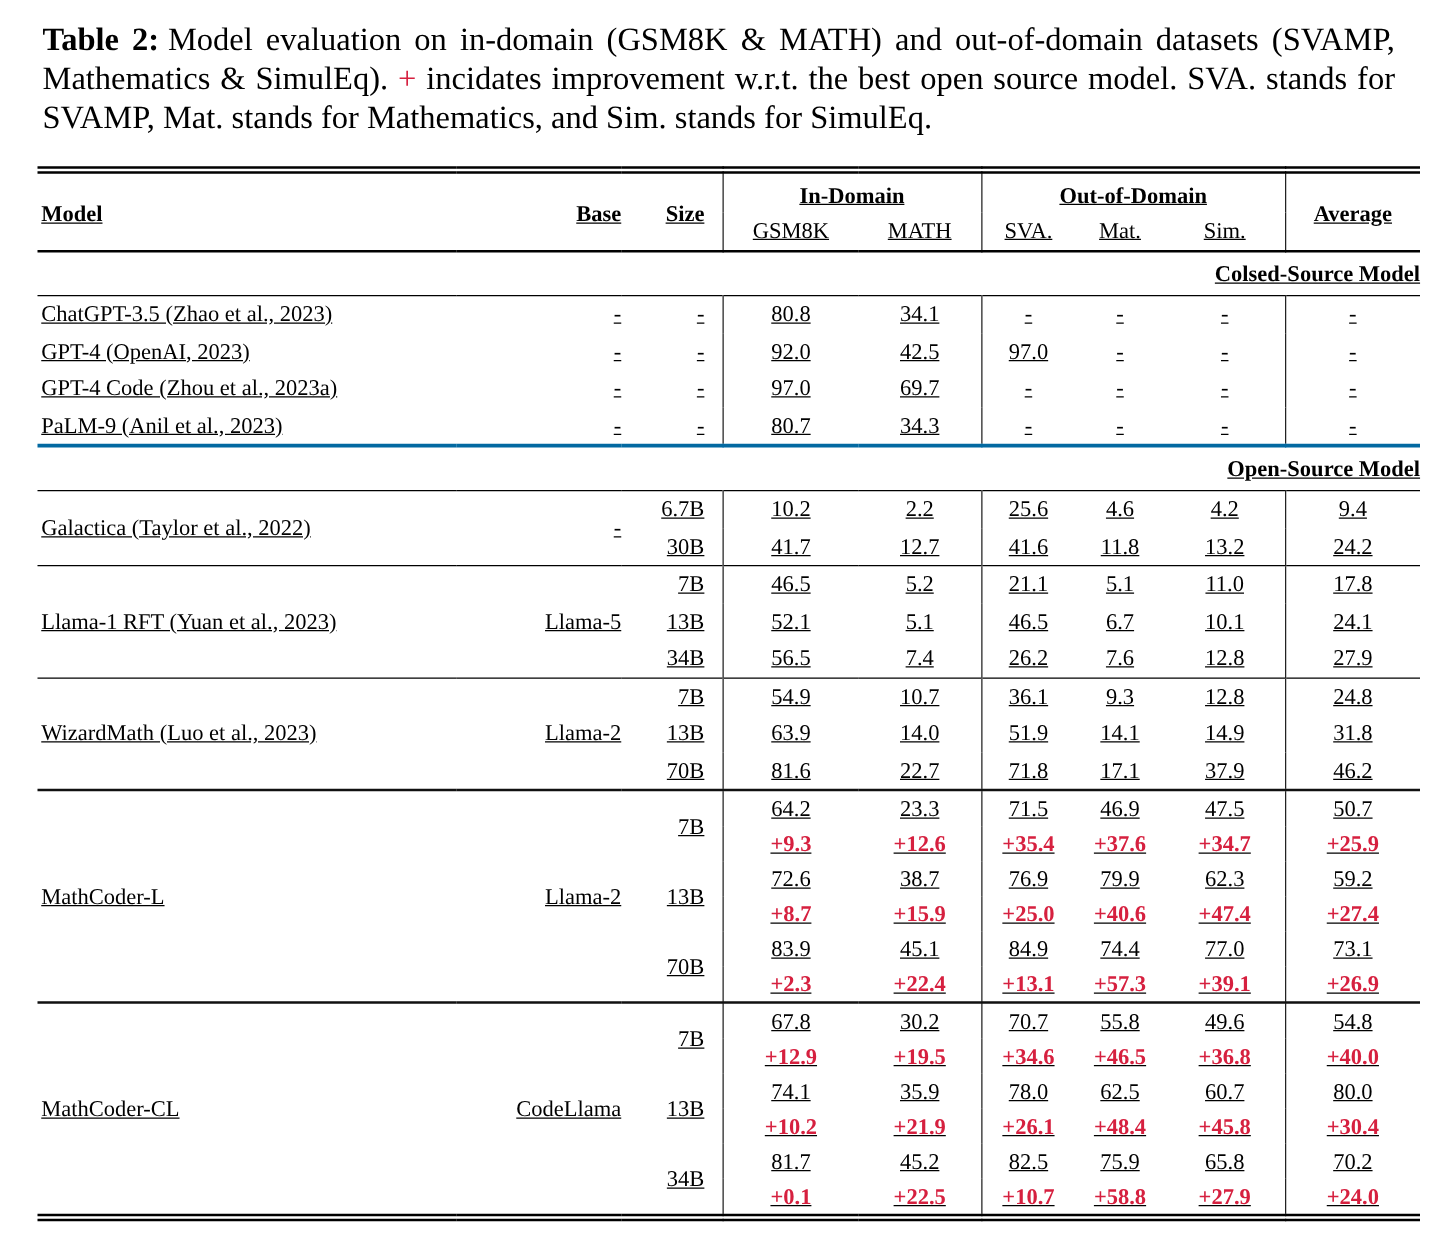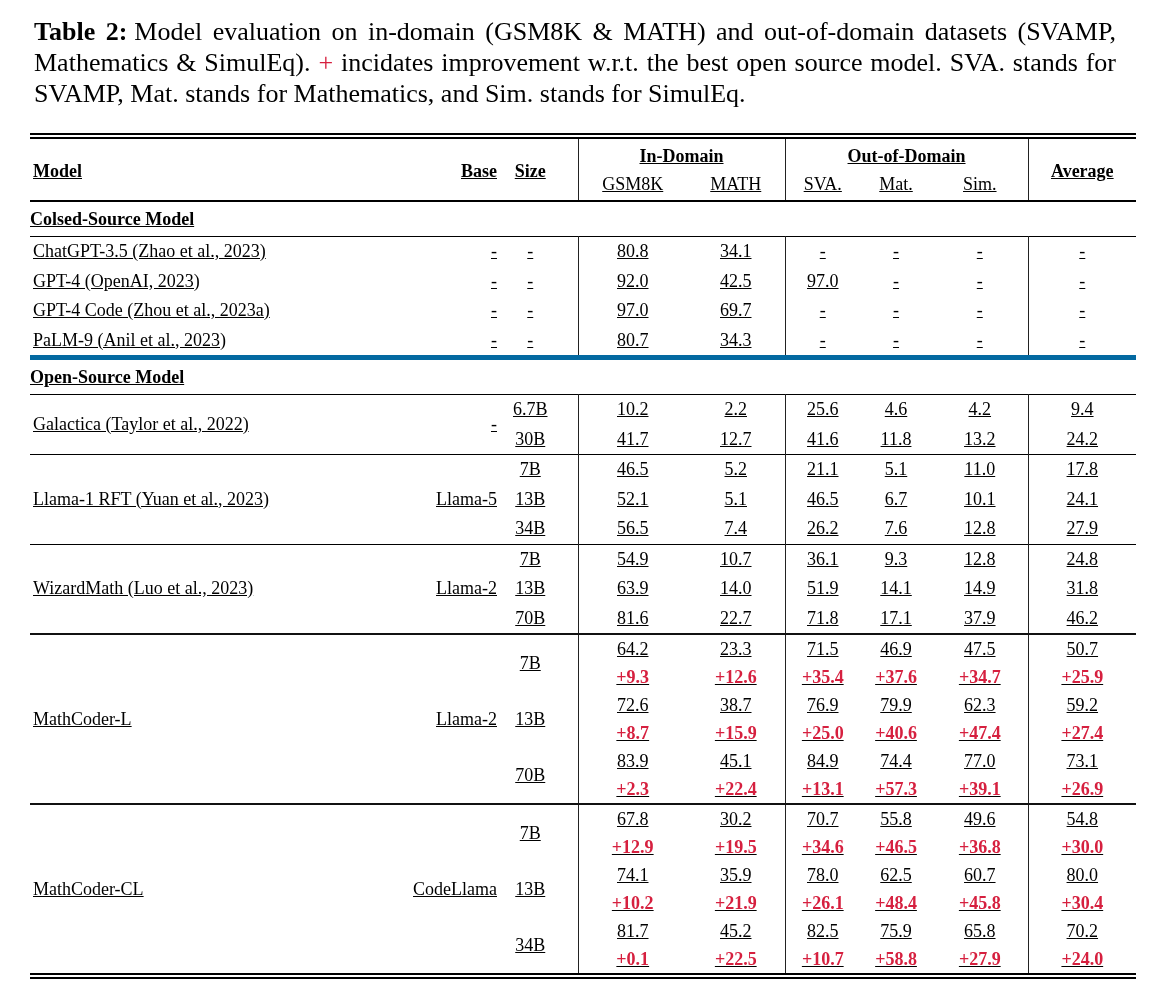--- a/index.html
+++ b/index.html
@@ -22,27 +22,27 @@
     width:1106px;margin-left:30px;
     border-top:6px double #000;border-bottom:6px double #000;
     font-size:18px;
     text-decoration:underline;
   }
   th,td{padding:0;font-weight:normal;line-height:29.5px;white-space:nowrap;vertical-align:middle;}
   th.hm,th.grp{font-weight:bold;}
   .c{text-align:center;}
   td.model,th.model{text-align:left;padding-left:3px;}
   td.base,th.base{text-align:right;}
-  td.size,th.size{text-align:center;padding-right:14px;}
+  td.size,th.size{text-align:right;padding-right:14px;}
   .vl{border-left:1.5px solid #222;}
   tr.hrow1 th{line-height:28px;padding-top:3px;}
   tr.hrow2 th{line-height:28px;padding-bottom:2px;}
-  tr.sec td{font-weight:bold;text-align:left;line-height:34px;}
+  tr.sec td{font-weight:bold;text-align:right;line-height:34px;}
   tr.sec1{border-top:2.2px solid #000;border-bottom:1.2px solid #000;}
-  tr.sec2{border-top:5px solid #0369a1;border-bottom:1.2px solid #000;}
+  tr.sec2{border-top:3px solid #0369a1;border-bottom:1.2px solid #000;}
   tr.bt-thin{border-top:1.2px solid #000;}
   tr.bt-med{border-top:2.2px solid #111;}
   tr.imp td{color:var(--accent,#d6203f);font-weight:bold;line-height:28px;}
   tr.mc td{line-height:28px;}
 </style>
 </head>
 <body>
 
 <div class="page">
 
@@ -277,21 +277,21 @@
         <td class="c">55.8</td>
         <td class="c">49.6</td>
         <td class="c vl">54.8</td>
       </tr>
       <tr class="imp">
         <td class="c vl">+12.9</td>
         <td class="c">+19.5</td>
         <td class="c vl">+34.6</td>
         <td class="c">+46.5</td>
         <td class="c">+36.8</td>
-        <td class="c vl">+30.0</td>
+        <td class="c vl">+40.0</td>
       </tr>
       <tr class="mc">
         <td class="size" rowspan="2">13B</td>
         <td class="c vl">74.1</td>
         <td class="c">35.9</td>
         <td class="c vl">78.0</td>
         <td class="c">62.5</td>
         <td class="c">60.7</td>
         <td class="c vl">80.0</td>
       </tr>

